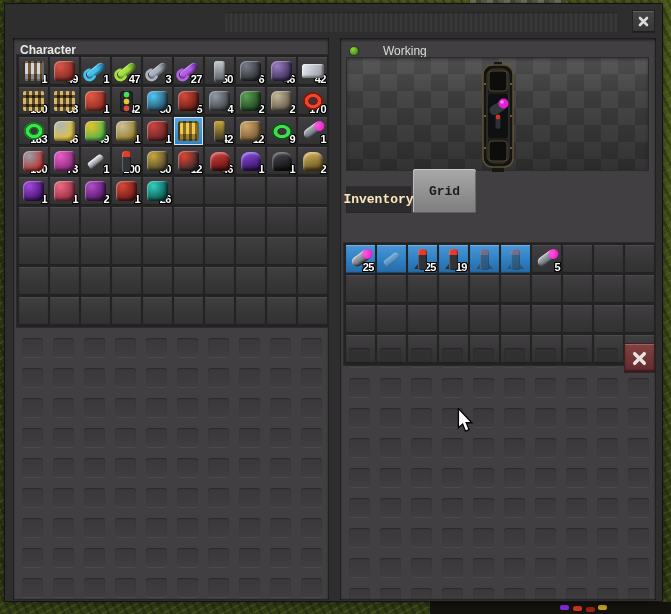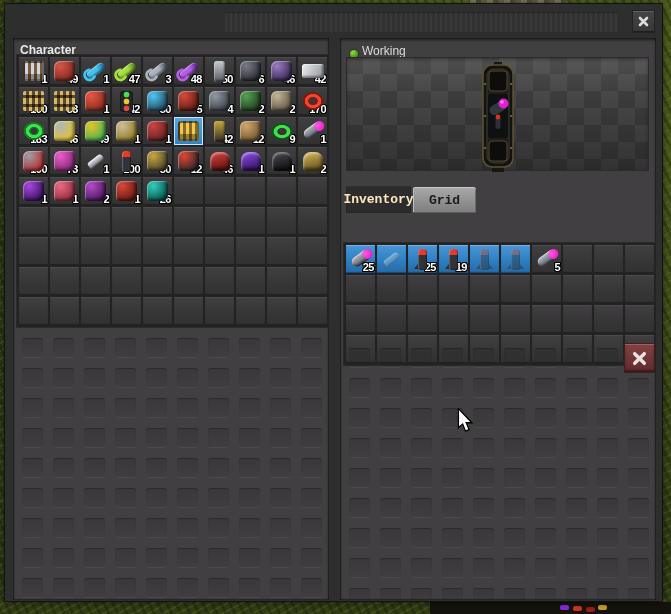--- a/index.html
+++ b/index.html
@@ -131,40 +131,40 @@
     box-shadow:inset 0 1px 1px rgba(255,255,255,.5), inset 0 -1px 1px rgba(0,0,0,.4); }
   .rocket .fins { position:absolute; left:50%; top:17px; transform:translateX(-50%); width:17px; height:7px;
     background:linear-gradient(180deg,#454b52,#23272b);
     -webkit-clip-path:polygon(0 100%,30% 0,70% 0,100% 100%); clip-path:polygon(0 100%,30% 0,70% 0,100% 100%); }
   .rocket .blob { width:9px; height:21px; border-radius:4px 4px 2px 2px;
     background:linear-gradient(180deg,var(--c2) 0 6px,var(--c1) 6px);
     box-shadow:inset 1px 0 1px rgba(255,255,255,.25), inset -1px -1px 1px rgba(0,0,0,.45); }
   .ghosted { opacity:.45; filter:saturate(.55) brightness(1.05); }
 
   
-  .status { position:absolute; left:10px; top:6px; display:flex; align-items:flex-end; gap:4px; }
+  .status { position:absolute; left:10px; top:6px; display:flex; align-items:center; gap:25px; }
   .dot { width:8px; height:8px; border-radius:50%;
     background:radial-gradient(circle at 35% 30%, #8edc35, #4c9c16 65%, #2c5c0c);
     box-shadow:0 0 2px rgba(0,0,0,.8); }
   .stext { font-size:12px; color:#dcdcdc; }
   .preview {
     position:absolute; left:6px; top:19px; width:303px; height:114px;
     background-color:#404040;
     background-image:
       linear-gradient(180deg, rgba(255,255,255,.10), rgba(255,255,255,0) 35%, rgba(0,0,0,.28)),
       repeating-conic-gradient(#474647 0% 25%, #3c3b3c 0% 50%);
     background-size:auto, 34px 34px;
     box-shadow:inset 0 0 0 1px #2c2b2c, inset 0 2px 4px rgba(0,0,0,.45);
   }
   .wagon-sprite { position:absolute; left:130px; top:5px; }
   .tabs { position:absolute; left:6px; top:148px; display:flex; align-items:flex-end; height:27px; }
   .tab { height:27px; display:flex; align-items:center; justify-content:center; font-size:13px; font-weight:bold; cursor:pointer;font-family:Liberation Mono, monospace; }
   .tab.active { width:65px; background:#2d2c2d; color:#ffe6c0;
     box-shadow:inset 0 1px 0 rgba(255,255,255,.05), inset 0 0 0 1px #262526; }
-  .tab.inactive { width:63px; margin-left:2px; height:26px; border-radius:3px 3px 0 0;
+  .tab.inactive { width:63px; margin-left:2px; height:44px; border-radius:3px 3px 0 0;
     background:linear-gradient(180deg,#a9a9a9,#7d7d7d); color:#1c1c1c;
     box-shadow:inset 0 1px 0 #cacaca, inset 0 -1px 0 #5d5d5d, inset 1px 0 0 #bdbdbd, inset -1px 0 0 #6a6a6a; }
 
   .cursor { position:absolute; left:457px; top:408px; z-index:50; }
 </style>
 <style>.armor .blob{width:20px;height:19px;border-radius:8px 8px 4px 4px;background:linear-gradient(165deg,var(--c1),var(--c2) 85%);box-shadow:inset 1px 2px 2px rgba(255,255,255,.35),inset -2px -3px 3px rgba(0,0,0,.5);}</style></head>
 <body>
 
 <div class="ground-strip ground-stones"></div>
 <div class="ground-strip ground-dark-br"></div>
@@ -213,21 +213,21 @@
         <div class="slot">
           <div class="icon wrench" style="--c1: #aab2bd; --c2: #4e5560;">
             <span class="blob"></span>
           </div>
           <span class="count">3</span>
         </div>
         <div class="slot">
           <div class="icon wrench" style="--c1: #b45fe8; --c2: #5c2390;">
             <span class="blob"></span>
           </div>
-          <span class="count">48</span>
+          <span class="count">27</span>
         </div>
         <div class="slot">
           <div class="icon tower" style="--c1: #c7ccd4; --c2: #55595f;">
             <span class="blob"></span>
           </div>
           <span class="count">50</span>
         </div>
         <div class="slot">
           <div class="icon generic" style="--c1: #787c85; --c2: #26282d;">
             <span class="blob"></span>

